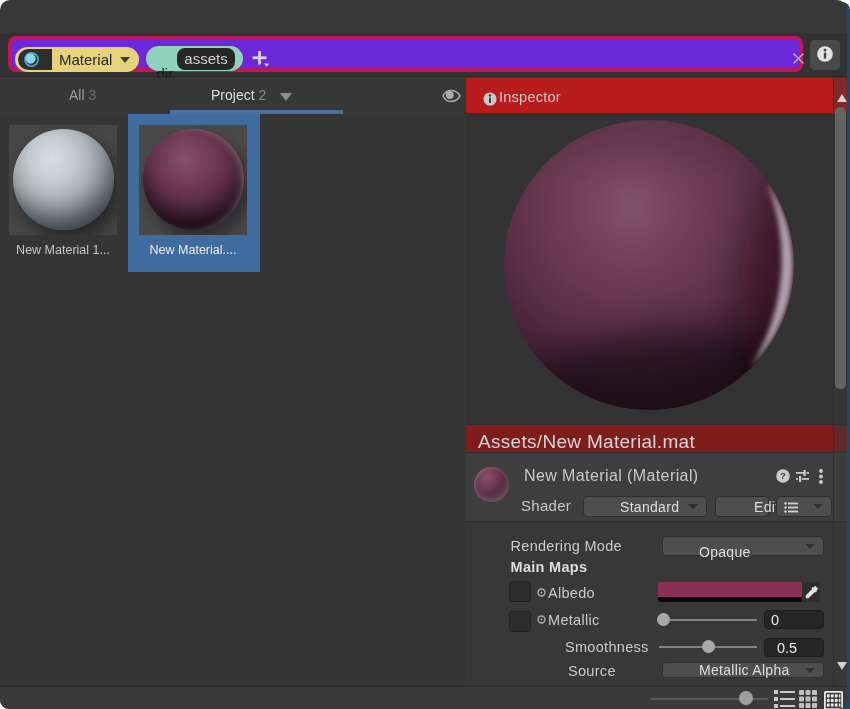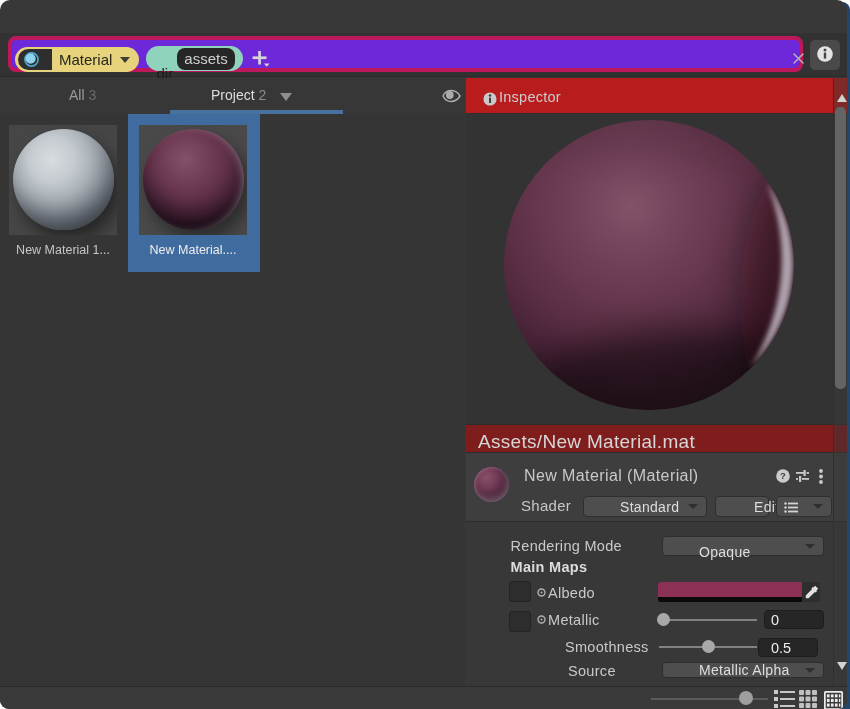--- a/index.html
+++ b/index.html
@@ -227,21 +227,21 @@
       <circle cx="4.5" cy="4.5" r="3.5" fill="none" stroke="#b0b0b0" stroke-width="1.4"></circle>
       <circle cx="4.5" cy="4.5" r="1" fill="#b0b0b0"></circle>
     </svg>
     <span class="plabel abs" style="left:82px;top:90px;">Metallic</span>
     <div class="slidertrack abs" style="left:191px;top:97px;width:100px;"></div>
     <div class="sliderknob abs" style="left:191px;top:91px;"></div>
     <div class="valuebox abs" style="left:298px;top:87.5px;">0</div>
     <span class="plabel abs" style="left:99px;top:117px;">Smoothness</span>
     <div class="slidertrack abs" style="left:193px;top:124px;width:98px;"></div>
     <div class="sliderknob abs" style="left:236px;top:118px;"></div>
-    <div class="valuebox abs" style="left:292px;top:116px;padding-left:12px;">0.5</div>
+    <div class="valuebox abs" style="left:298px;top:116px;padding-left:12px;">0.5</div>
     <span class="plabel abs" style="left:102px;top:141px;">Source</span>
     <div class="dd abs" style="left:196px;top:139.5px;width:162px;height:16.5px;">
         <span class="lbl" style="top:-1px;">Metallic Alpha</span>
         <div class="tri" style="top:5px;"></div>
       </div>
   </div>
   <div id="scrollcol" class="abs"></div>
   <div id="scrollthumb" class="abs"></div>
   <div class="abs" style="left:836.5px;top:94px;width:0;height:0;border-left:5px solid transparent;border-right:5px solid transparent;border-bottom:8px solid #d2d2d2;"></div>
   <div class="abs" style="left:836.5px;top:662px;width:0;height:0;border-left:5px solid transparent;border-right:5px solid transparent;border-top:8px solid #d2d2d2;"></div>

